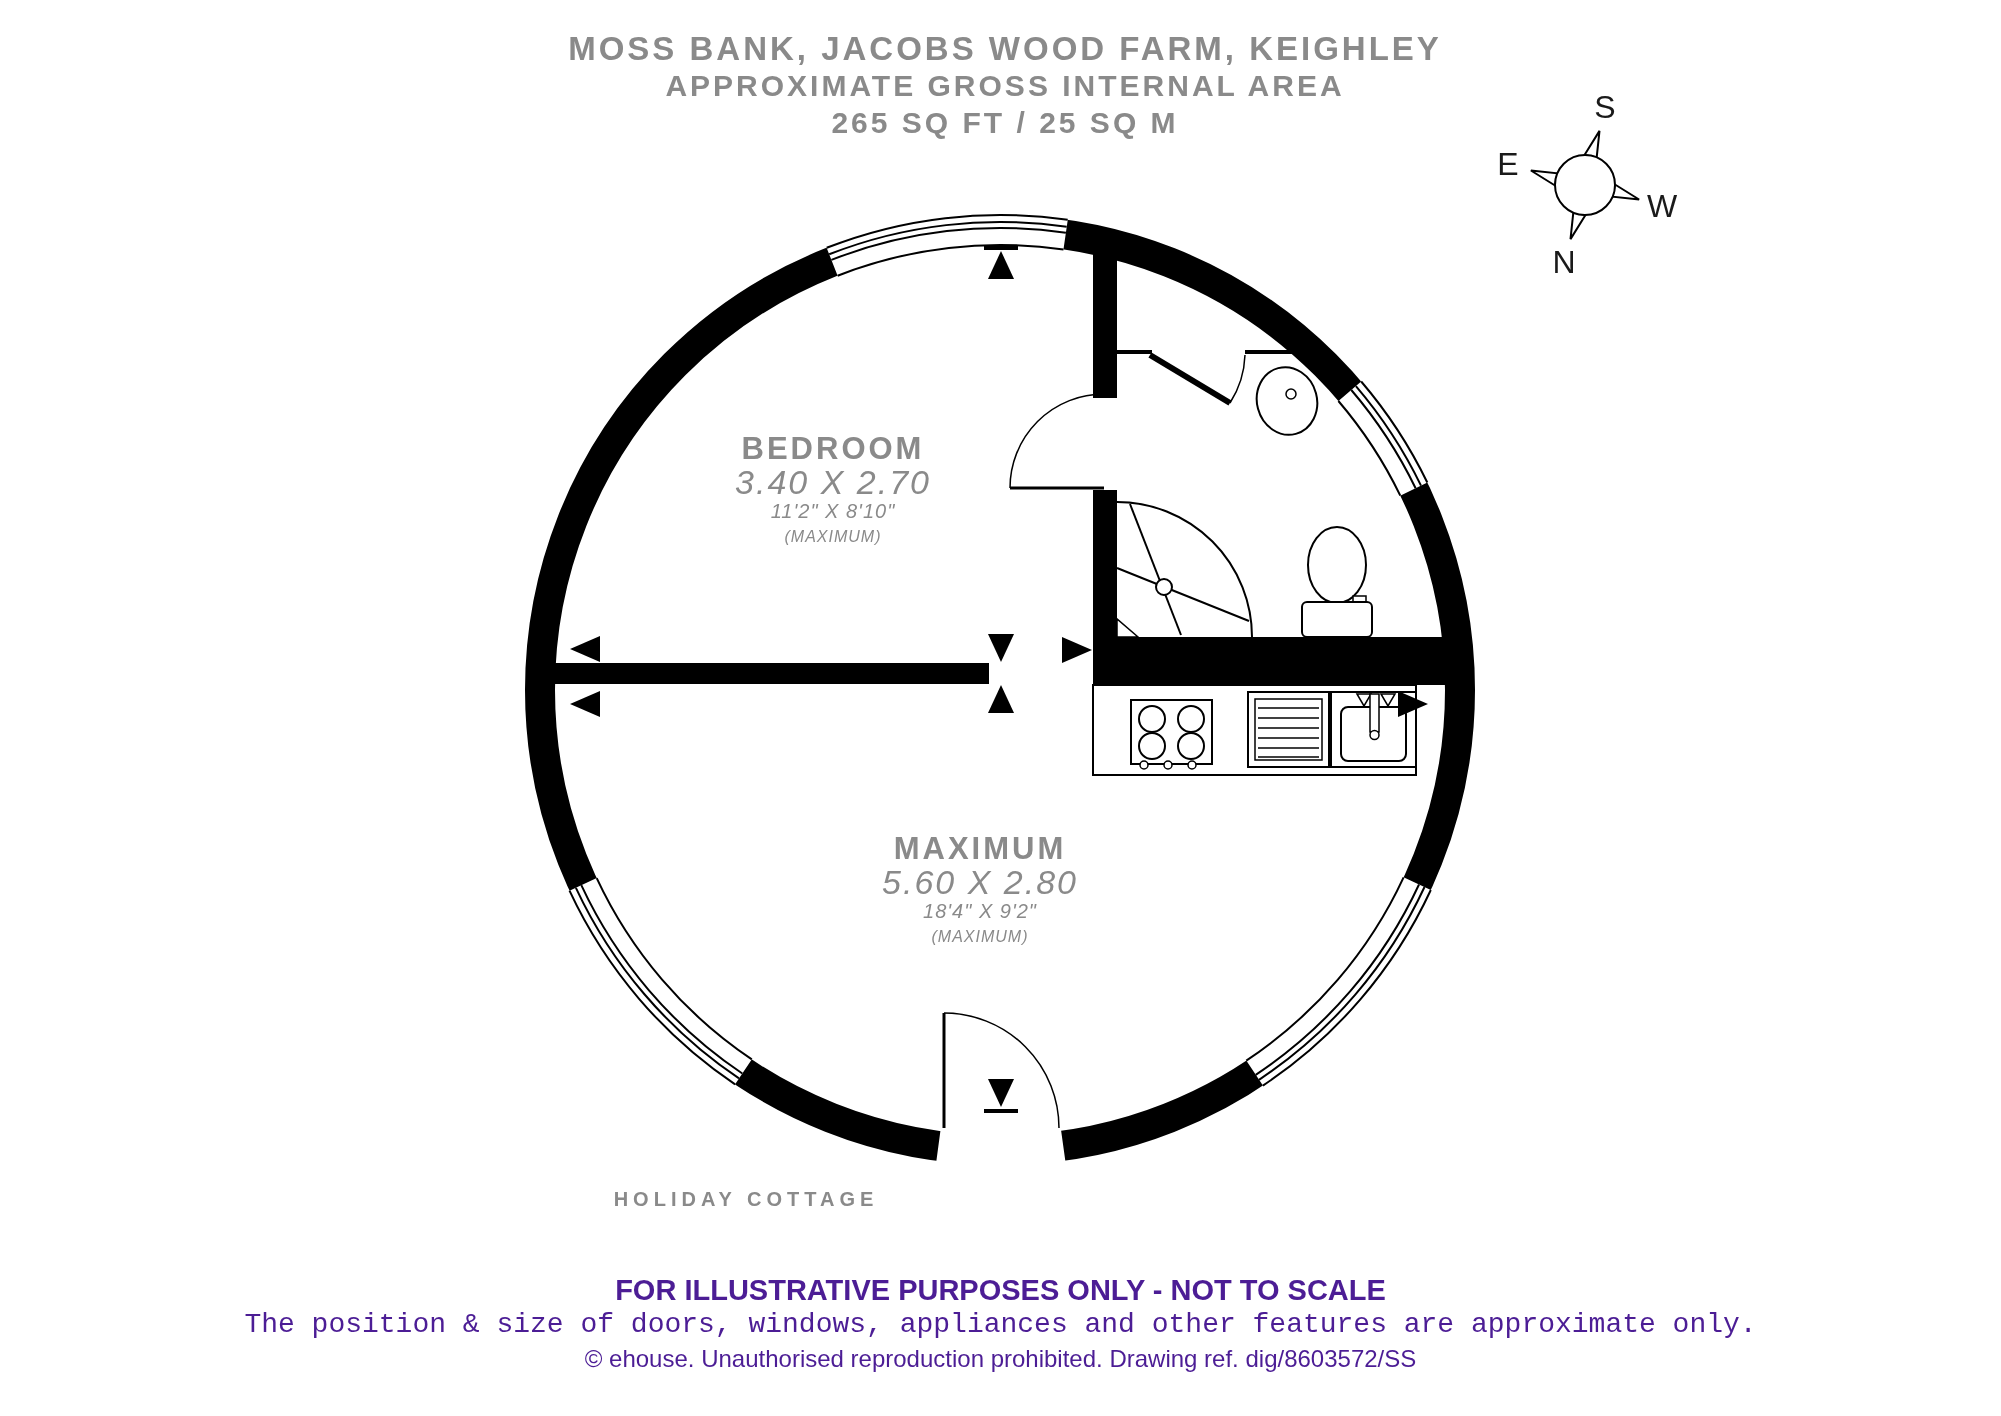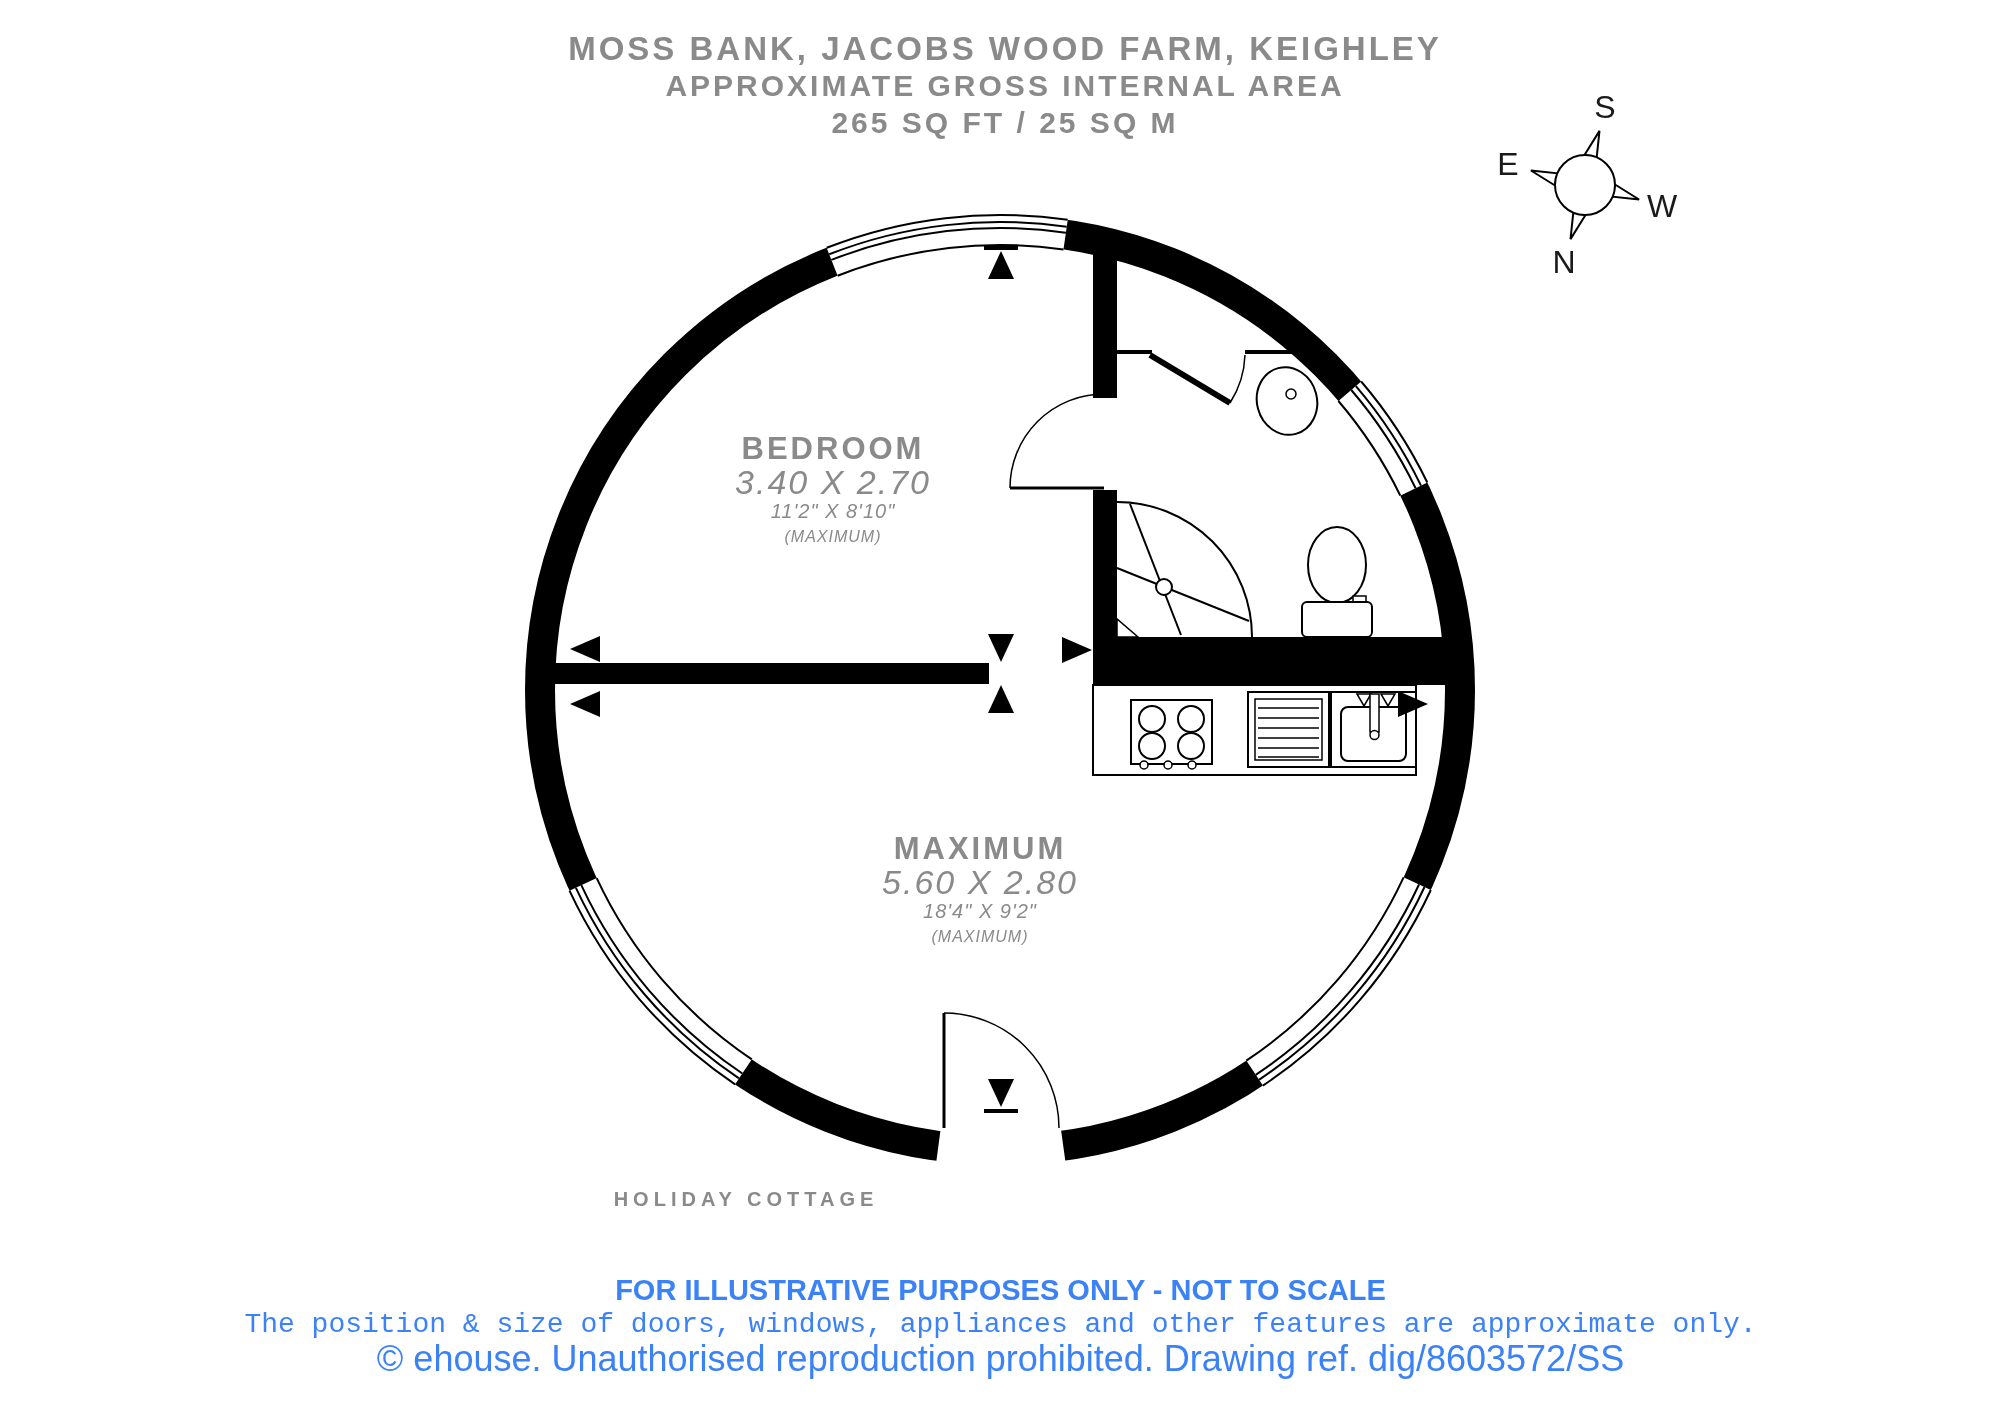--- a/index.html
+++ b/index.html
@@ -16,24 +16,24 @@
   .header .h1{font-size:33px;font-weight:700;letter-spacing:3px;line-height:38px;}
   .header .h2{font-size:30px;font-weight:700;letter-spacing:3px;line-height:36px;}
   .header .h3{font-size:30px;font-weight:700;letter-spacing:3px;line-height:38px;}
   .room-label .name{font-size:31px;font-weight:700;letter-spacing:3px;line-height:34px;}
   .room-label .metric{font-size:34px;font-style:italic;letter-spacing:2px;line-height:32px;}
   .room-label .imperial{font-size:20px;font-style:italic;letter-spacing:1px;line-height:26px;}
   .room-label .note{font-size:16px;font-style:italic;letter-spacing:1px;line-height:26px;}
   .bedroom-label{left:683px;top:432px;width:300px;}
   .kitchen-label{left:830px;top:832px;width:300px;}
   .plan-name{left:596px;top:1188px;width:300px;font-size:20px;font-weight:700;letter-spacing:5px;}
-  .footer{left:0;top:1272px;width:2001px;color:#3b82f6;}
+  .footer{left:0;top:1272px;width:2001px;color:#4c1d95;}
   .footer .f1{font-size:29px;font-weight:700;line-height:36px;}
   .footer .f2{font-size:28px;line-height:34px;font-family:Liberation Mono, monospace;}
-  .footer .f3{font-size:36px;line-height:34px;}
+  .footer .f3{font-size:24px;line-height:34px;}
 </style>
 </head>
 <body>
 
 <div class="canvas">
 
   <svg class="plan-svg" viewBox="0 0 2001 1416" aria-hidden="true">
 
     <g>
       <circle cx="1000" cy="690" r="460" fill="none" stroke="#000" stroke-width="30"></circle>

